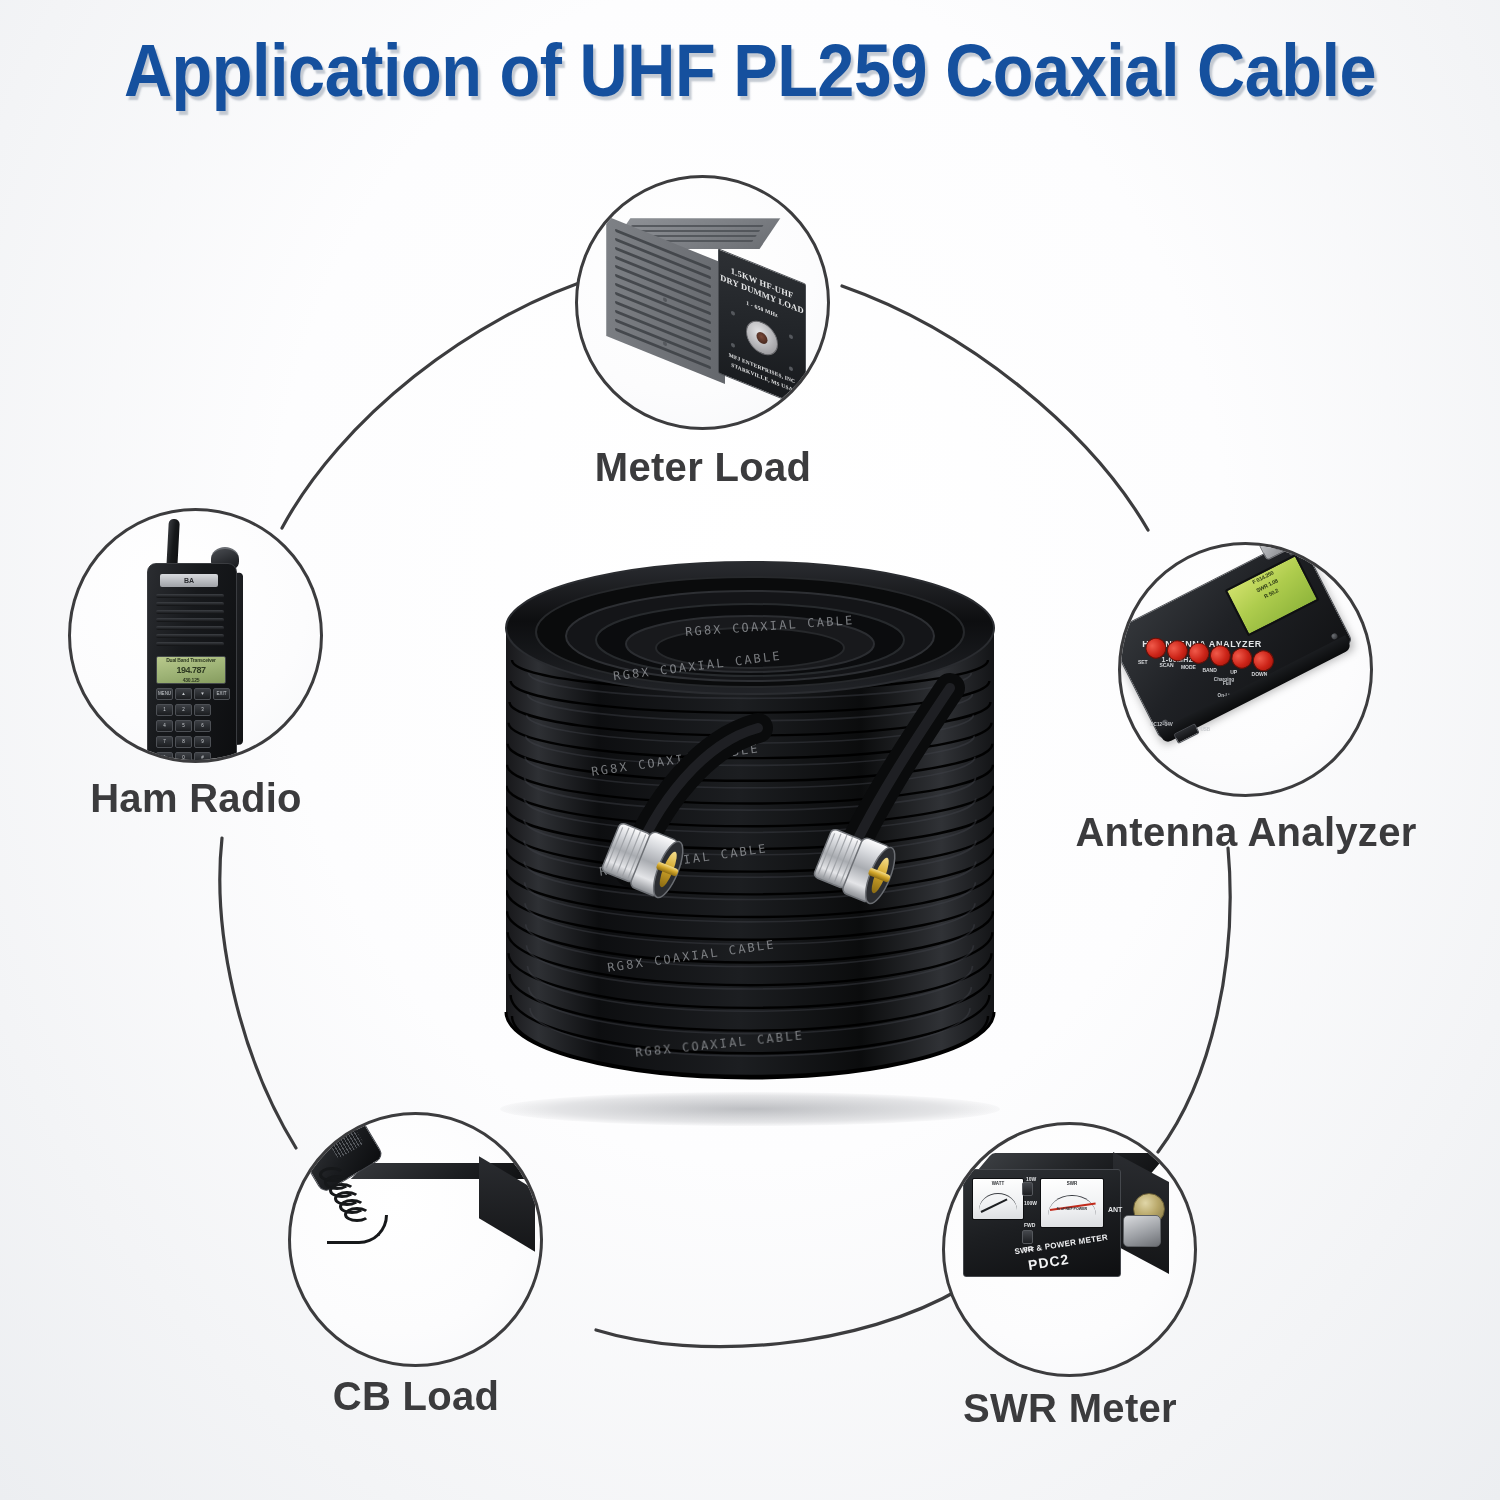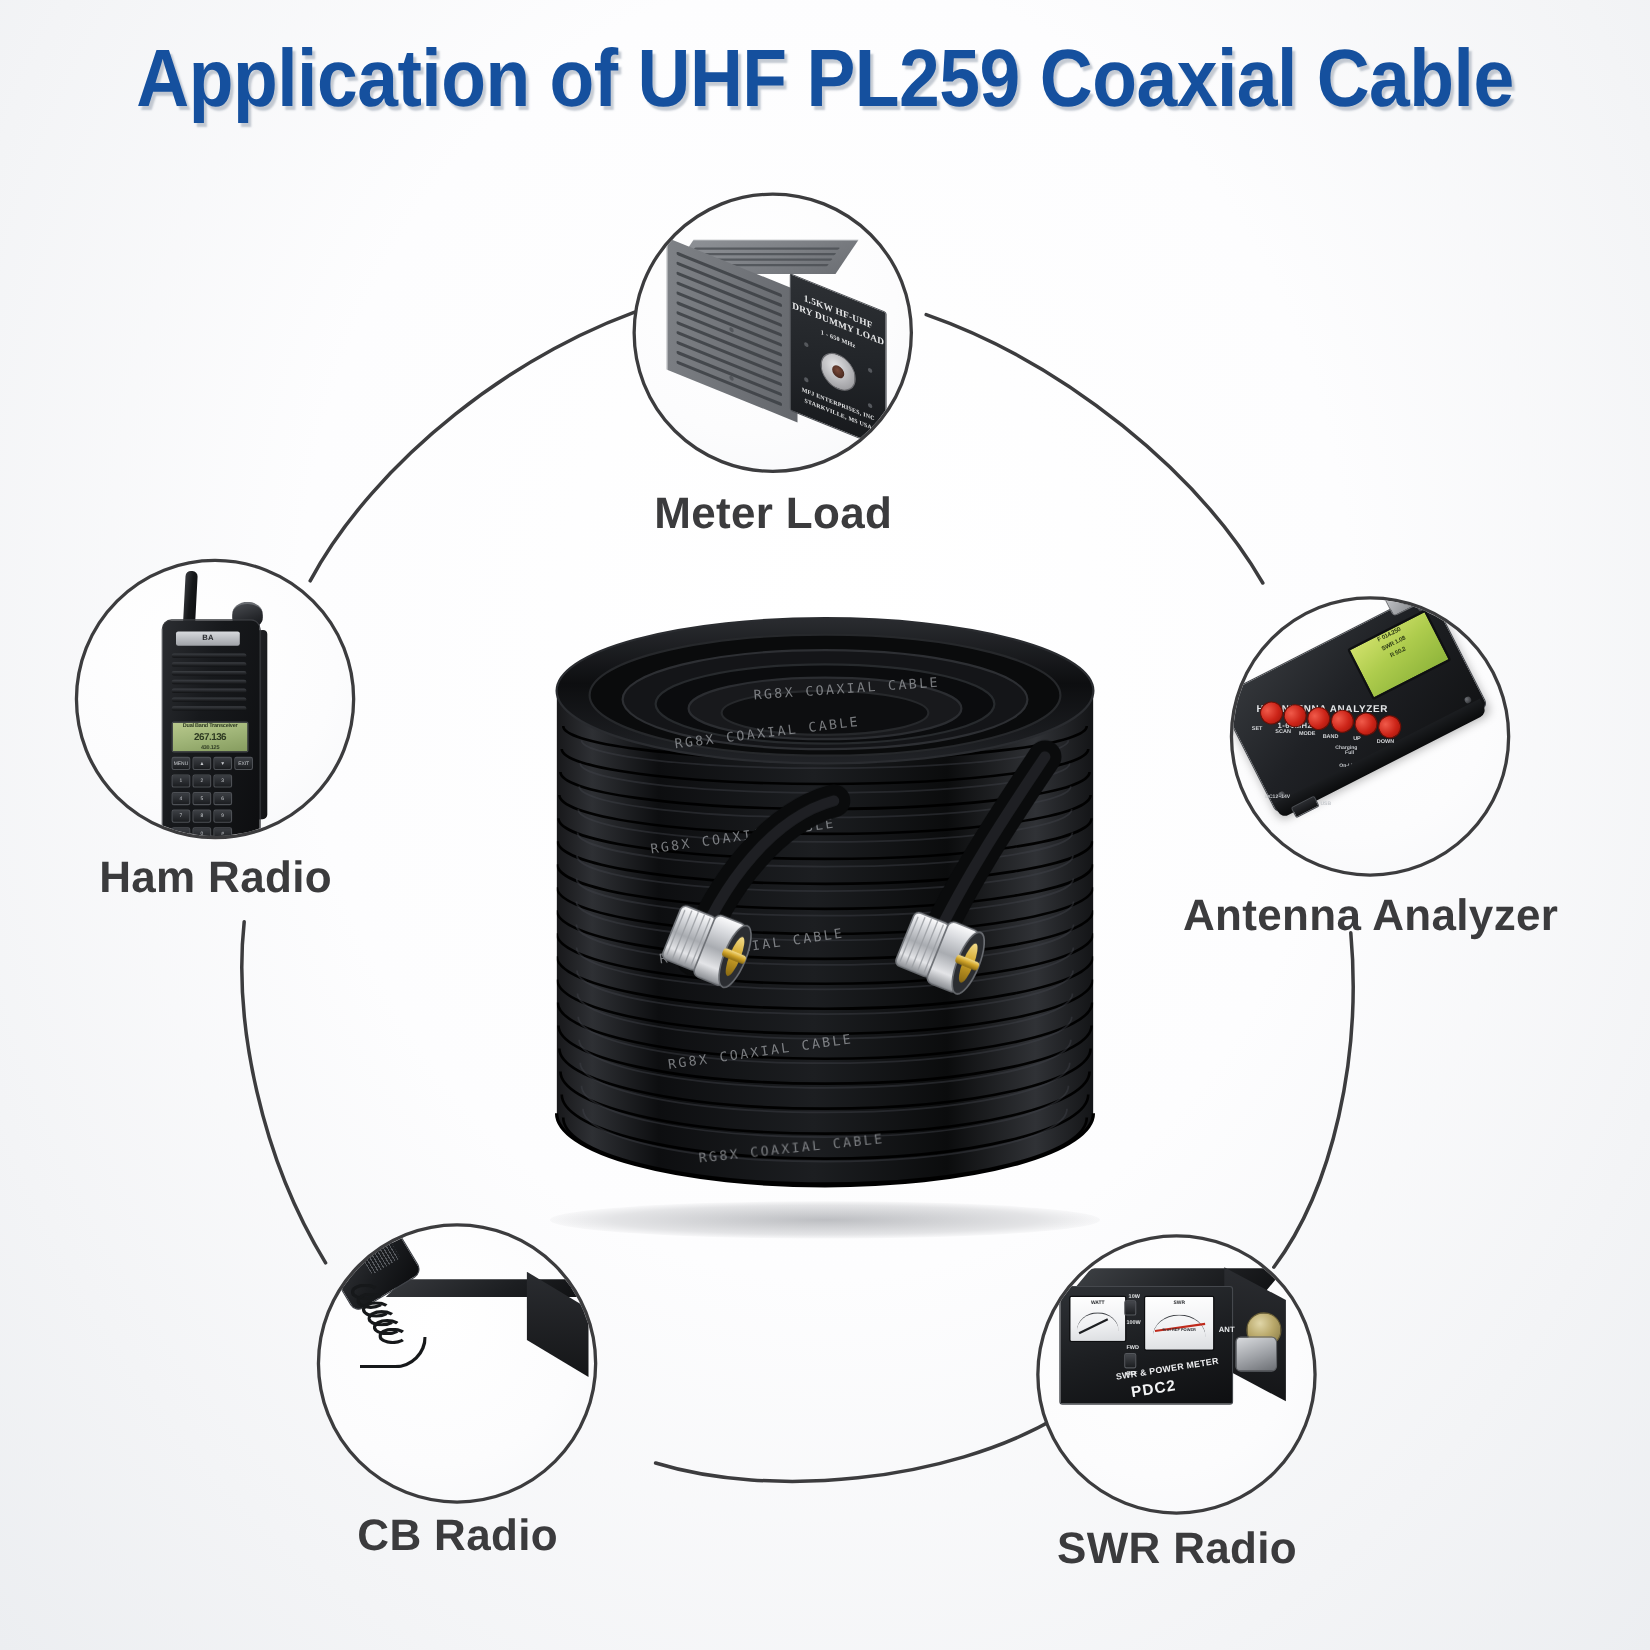--- a/index.html
+++ b/index.html
@@ -561,21 +561,21 @@
             <i style="top:0"></i>
               <i style="top:8px"></i>
               <i style="top:16px"></i>
             <i style="top:24px"></i>
               <i style="top:32px"></i>
               <i style="top:40px"></i>
             <i style="top:48px"></i>
           </div>
           <div class="hr-lcd">
             <div class="t">Dual Band Transceiver</div>
-            <div class="t big">267.136</div>
+            <div class="t big">194.787</div>
             <div class="t">430.125</div>
           </div>
           <div class="hr-keys">
             <b style="left:0;top:0">MENU</b>
             <b style="left:19px;top:0">▲</b>
             <b style="left:38px;top:0">▼</b>
             <b style="left:57px;top:0">EXIT</b>
             <b style="left:0;top:16px">1</b>
             <b style="left:19px;top:16px">2</b>
             <b style="left:38px;top:16px">3</b>
@@ -655,21 +655,21 @@
           <i style="left:0;top:0"></i>
             <i style="left:5px;top:8px"></i>
           <i style="left:10px;top:16px"></i>
             <i style="left:15px;top:24px"></i>
           <i style="left:20px;top:32px"></i>
             <i style="left:25px;top:40px"></i>
         </div>
         <div class="cb-lead"></div>
       </div>
     </div>
-    <div class="caption" style="left:-132px;top:262px;">CB Radio</div>
+    <div class="caption" style="left:-132px;top:262px;">CB Load</div>
   </div>
 
   <div class="node" style="left:942px;top:1122px;">
     <div class="ring" style="left:0;top:0;width:255px;height:255px;">
       <div class="sw-wrap">
         <div class="sw-top"></div>
         <div class="sw-side"></div>
         <div class="sw-face">
           <div class="sw-gauge sw-g1">
             <div class="gl" style="top:2px">WATT</div>
@@ -691,16 +691,16 @@
           <div class="sw-btn" style="left:58px;top:60px"></div>
 
           <div class="sw-name">SWR &amp; POWER METER</div>
           <div class="sw-model">PDC2</div>
           <div class="sw-ant">ANT</div>
         </div>
         <div class="sw-so239"></div>
         <div class="sw-knob"></div>
       </div>
     </div>
-    <div class="caption" style="left:-132px;top:264px;">SWR Radio</div>
+    <div class="caption" style="left:-132px;top:264px;">SWR Meter</div>
   </div>
 
 </div>
 
 </body></html>

